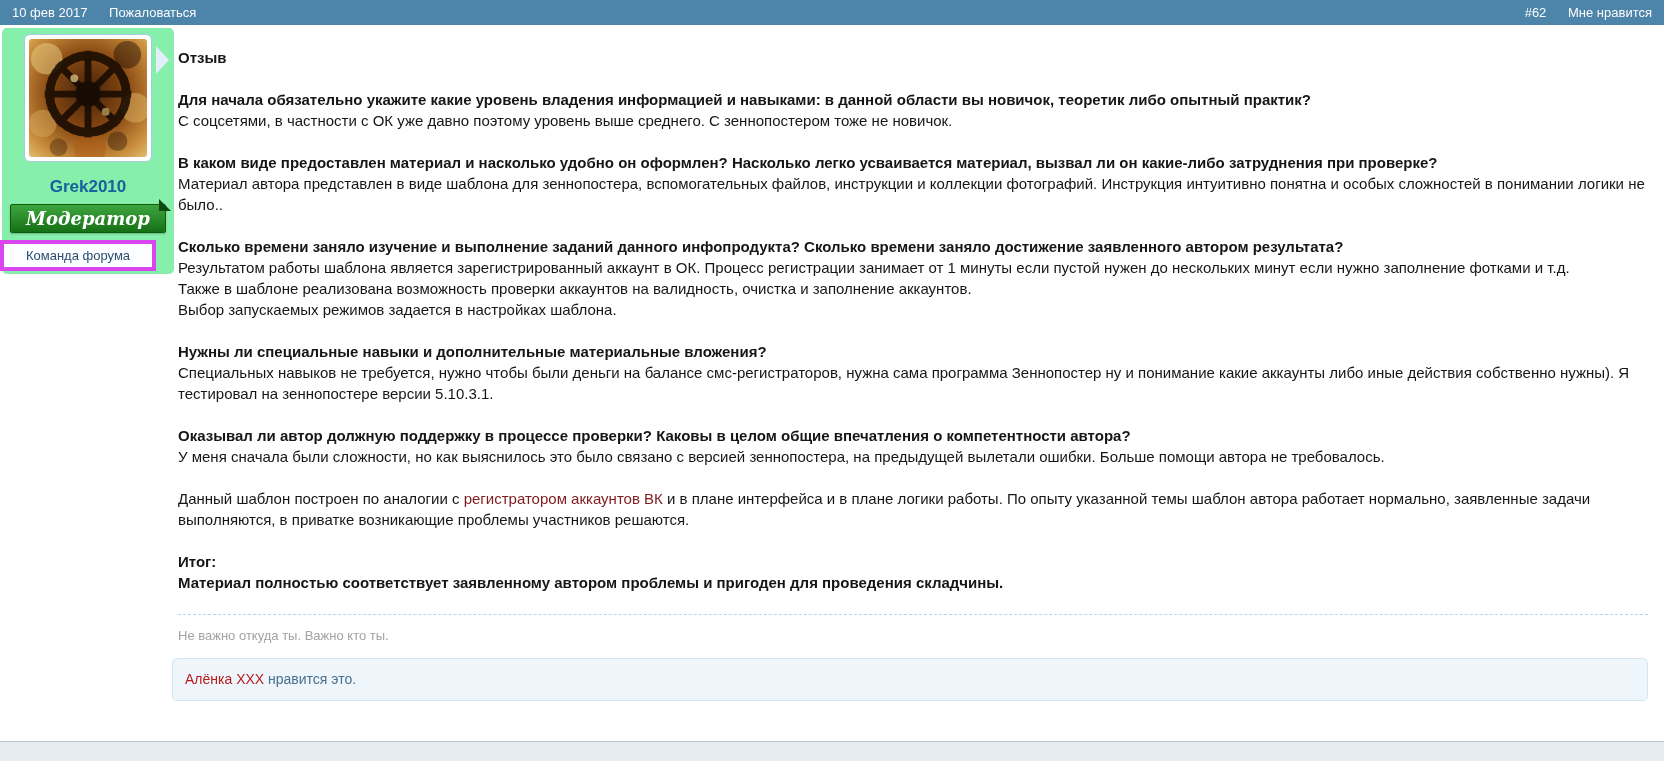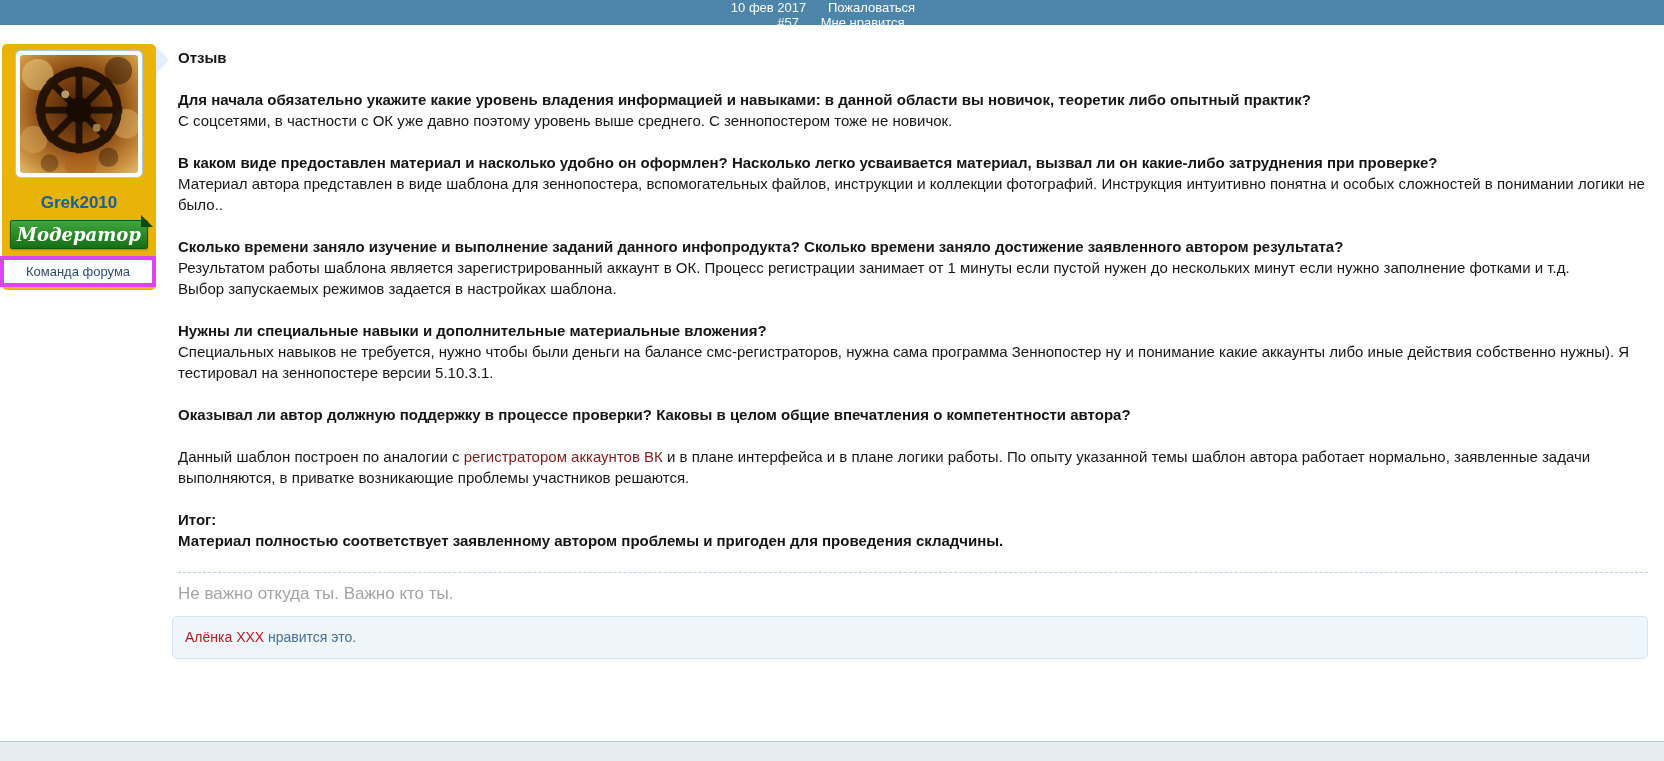--- a/index.html
+++ b/index.html
@@ -8,36 +8,36 @@
     font-family: "Liberation Sans", "DejaVu Sans", sans-serif;
     background:#ffffff;
     width:1664px; height:761px; overflow:hidden;
   }
   .page { width:1664px; height:761px; position:relative; }
 
   
   .post-topbar {
     height:25px; background:#4d84a9; color:#fbfdfe;
     display:flex; justify-content:space-between; align-items:center;
-    padding:0 12px; font-size:13px;flex-direction:column;
+    padding:0 12px; font-size:13px;
   }
   .post-topbar a { color:#fbfdfe; text-decoration:none; cursor:pointer; }
   .topbar-left span, .topbar-left a { margin-right:18px; }
   .topbar-right a { margin-left:18px; }
 
   
   .post-body {
     position:relative; background:#ffffff;
     min-height:716px; padding:22px 16px 0 178px;
   }
 
   
   .user-block {
-    position:absolute; left:2px; top:3px; width:154px; height:246px;
-    background:#eab308; border-radius:5px;margin-top:16px;
+    position:absolute; left:2px; top:3px; width:172px; height:246px;
+    background:#86efac; border-radius:5px;
   }
   .beak {
     position:absolute; left:156px; top:21px; width:0; height:0;
     border-top:14px solid transparent; border-bottom:14px solid transparent;
     border-left:13px solid #e2effa;
   }
   .avatar-box {
     width:128px; height:128px; margin:6px auto 0 auto; background:#ffffff;
     border:1px solid #a9cbe2; border-radius:6px; padding:4px; cursor:pointer;
   }
@@ -66,21 +66,21 @@
   }
 
   
   .message { font-size:15px; line-height:21px; color:#161616; }
   .para { margin:0 0 21px 0; }
   .bold { font-weight:bold; }
   .body-link { color:#7f1d1d; text-decoration:none; cursor:pointer; }
 
   .signature {
     border-top:1px dashed #b9d5e8; margin-top:0px; padding-top:10px;
-    color:#a3a3a3; font-size:17px; line-height:21px;
+    color:#a3a3a3; font-size:13px; line-height:21px;
   }
   .likes-bar {
     margin:12px 0 0 -6px; background:#eef6fc; border:1px solid #d2e6f2;
     border-radius:5px; padding:10px 12px; font-size:14px; color:#49708e;
   }
   .likes-bar a { color:#b91c1c; text-decoration:none; cursor:pointer; }
 
   .page-bottom {
     height:20px; background:#e6edf2; border-top:1px solid #b4c6d2;
   }
@@ -89,21 +89,21 @@
 <body>
 
 <div class="page">
 
   <div class="post-topbar">
     <div class="topbar-left">
       <span>10 фев 2017</span>
       <a href="#">Пожаловаться</a>
     </div>
     <div class="topbar-right">
-      <a href="#">#57</a>
+      <a href="#">#62</a>
       <a href="#">Мне нравится</a>
     </div>
   </div>
 
   <div class="post-body">
 
     <div class="user-block">
       <div class="avatar-box">
         <svg viewBox="0 0 120 120">
           <defs>
@@ -156,28 +156,30 @@
             <div class="line"><span class="bold">Для начала обязательно укажите какие уровень владения информацией и навыками: в данной области вы новичок, теоретик либо опытный практик?</span></div>
             <div class="line"><span>С соцсетями, в частности с ОК уже давно поэтому уровень выше среднего. С зеннопостером тоже не новичок.</span></div>
           </div>
           <div class="para">
             <div class="line"><span class="bold">В каком виде предоставлен материал и насколько удобно он оформлен? Насколько легко усваивается материал, вызвал ли он какие-либо затруднения при проверке?</span></div>
             <div class="line"><span>Материал автора представлен в виде шаблона для зеннопостера, вспомогательных файлов, инструкции и коллекции фотографий. Инструкция интуитивно понятна и особых сложностей в понимании логики не было..</span></div>
           </div>
           <div class="para">
             <div class="line"><span class="bold">Сколько времени заняло изучение и выполнение заданий данного инфопродукта? Сколько времени заняло достижение заявленного автором результата?</span></div>
             <div class="line"><span>Результатом работы шаблона является зарегистрированный аккаунт в ОК. Процесс регистрации занимает от 1 минуты если пустой нужен до нескольких минут если нужно заполнение фотками и т.д.</span></div>
+            <div class="line"><span>Также в шаблоне реализована возможность проверки аккаунтов на валидность, очистка и заполнение аккаунтов.</span></div>
             <div class="line"><span>Выбор запускаемых режимов задается в настройках шаблона.</span></div>
           </div>
           <div class="para">
             <div class="line"><span class="bold">Нужны ли специальные навыки и дополнительные материальные вложения?</span></div>
             <div class="line"><span>Специальных навыков не требуется, нужно чтобы были деньги на балансе смс-регистраторов, нужна сама программа Зеннопостер ну и понимание какие аккаунты либо иные действия собственно нужны). Я тестировал на зеннопостере версии 5.10.3.1.</span></div>
           </div>
           <div class="para">
             <div class="line"><span class="bold">Оказывал ли автор должную поддержку в процессе проверки? Каковы в целом общие впечатления о компетентности автора?</span></div>
+            <div class="line"><span>У меня сначала были сложности, но как выяснилось это было связано с версией зеннопостера, на предыдущей вылетали ошибки. Больше помощи автора не требовалось.</span></div>
           </div>
           <div class="para">
             <div class="line"><span>Данный шаблон построен по аналогии с </span><a href="#" class="body-link">регистратором аккаунтов ВК</a><span> и в плане интерфейса и в плане логики работы. По опыту указанной темы шаблон автора работает нормально, заявленные задачи выполняются, в приватке возникающие проблемы участников решаются.</span></div>
           </div>
           <div class="para">
             <div class="line"><span class="bold">Итог:</span></div>
             <div class="line"><span class="bold">Материал полностью соответствует заявленному автором проблемы и пригоден для проведения складчины.</span></div>
           </div>
         </div>
 

